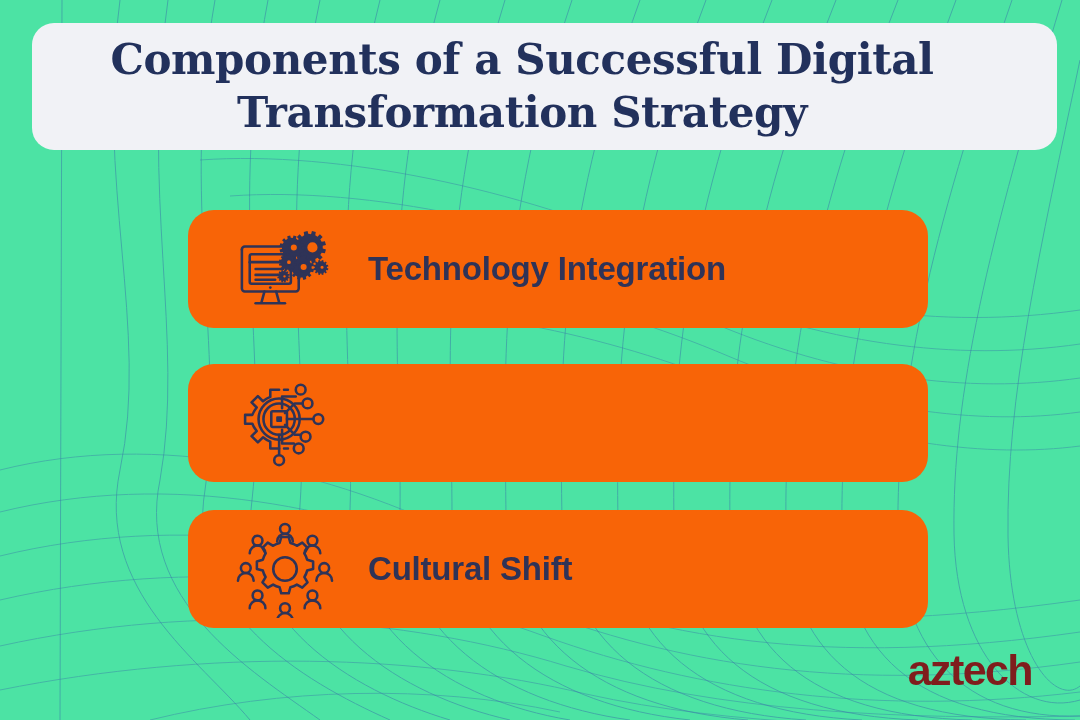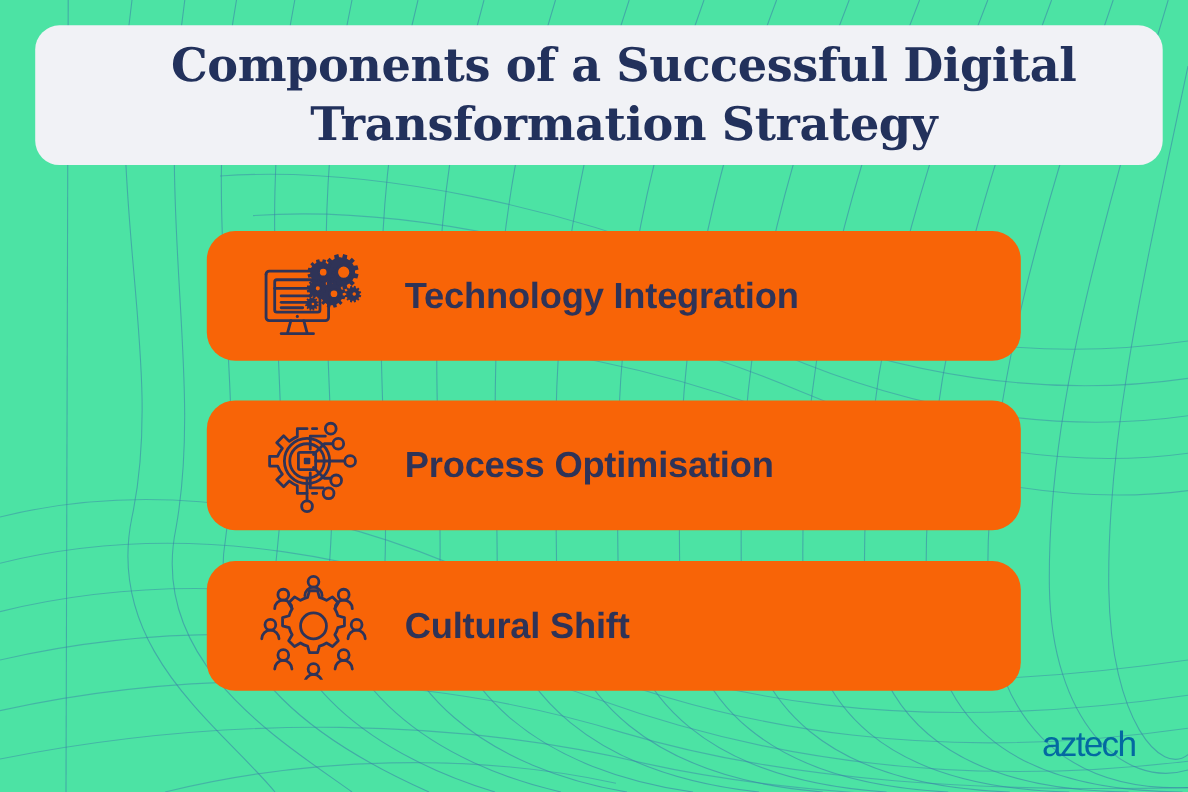--- a/index.html
+++ b/index.html
@@ -35,21 +35,21 @@
   .title-panel {
     position: absolute;
     left: 32px;
     top: 23px;
     width: 1025px;
     height: 127px;
     background: #f1f2f6;
     border-radius: 22px;
     display: flex;
     align-items: center;
-    justify-content: flex-end;
+    justify-content: flex-start;
   }
   .title-text {
     font-family: "DejaVu Serif", "Liberation Serif", serif;
     font-weight: 700;
     font-size: 42px;
     line-height: 1.25;
     letter-spacing: -0.4px;
     color: #22315c;
     text-align: center;
     padding: 0 40px;
@@ -95,24 +95,24 @@
     color: #2f3357;
     margin-left: 28px;
   }
 
   
   .logo {
     position: absolute;
     right: 48px;
     bottom: 28px;
     font-family: "Liberation Sans", sans-serif;
-    font-weight: 400;
-    font-size: 32px;
+    font-weight: 700;
+    font-size: 43px;
     letter-spacing: -1.6px;
-    color: #0369a1;
+    color: #7f1d1d;
     line-height: 1;
   }
 </style>
 </head>
 <body>
 
 <div class="canvas">
 
   <svg class="bg-contours" viewBox="0 0 1080 720" preserveAspectRatio="none" aria-hidden="true">
     <g fill="none" stroke="#3a7fa8" stroke-width="1" opacity="0.55">
@@ -227,21 +227,20 @@
         <path d="M47 35 v-12 h14"></path>
         <circle cx="66" cy="16" r="5"></circle>
         <path d="M50 52 l10 10 h6"></path>
         <circle cx="71" cy="64" r="5"></circle>
         <path d="M47 57 v14 h12"></path>
         <circle cx="64" cy="76" r="5"></circle>
         <path d="M44 62 v20"></path>
         <circle cx="44" cy="88" r="5"></circle>
       </svg>
     </div>
-    <div class="card-label">Process Optimisation</div>
   </div>
 
   <div class="card" id="card-2">
     <div class="card-icon">
       <svg viewBox="0 0 100 100" fill="none" stroke="#2f3357" stroke-width="2.6" stroke-linecap="round" stroke-linejoin="round" aria-hidden="true">
 
         <path d="M55.5 23.5 l-1.7 -6.1 -7.6 0 -1.7 6.1 a24 24 0 0 0 -6.6 2.8 l-5.5 -3.2 -5.4 5.4 3.2 5.5 a24 24 0 0 0 -2.8 6.6 l-6.1 1.7 0 7.6 6.1 1.7 a24 24 0 0 0 2.8 6.6 l-3.2 5.5 5.4 5.4 5.5 -3.2 a24 24 0 0 0 6.6 2.8 l1.7 6.1 7.6 0 1.7 -6.1 a24 24 0 0 0 6.6 -2.8 l5.5 3.2 5.4 -5.4 -3.2 -5.5 a24 24 0 0 0 2.8 -6.6 l6.1 -1.7 0 -7.6 -6.1 -1.7 a24 24 0 0 0 -2.8 -6.6 l3.2 -5.5 -5.4 -5.4 -5.5 3.2 a24 24 0 0 0 -6.6 -2.8 z"></path>
         <circle cx="50" cy="50" r="12"></circle>
 
         <g>

